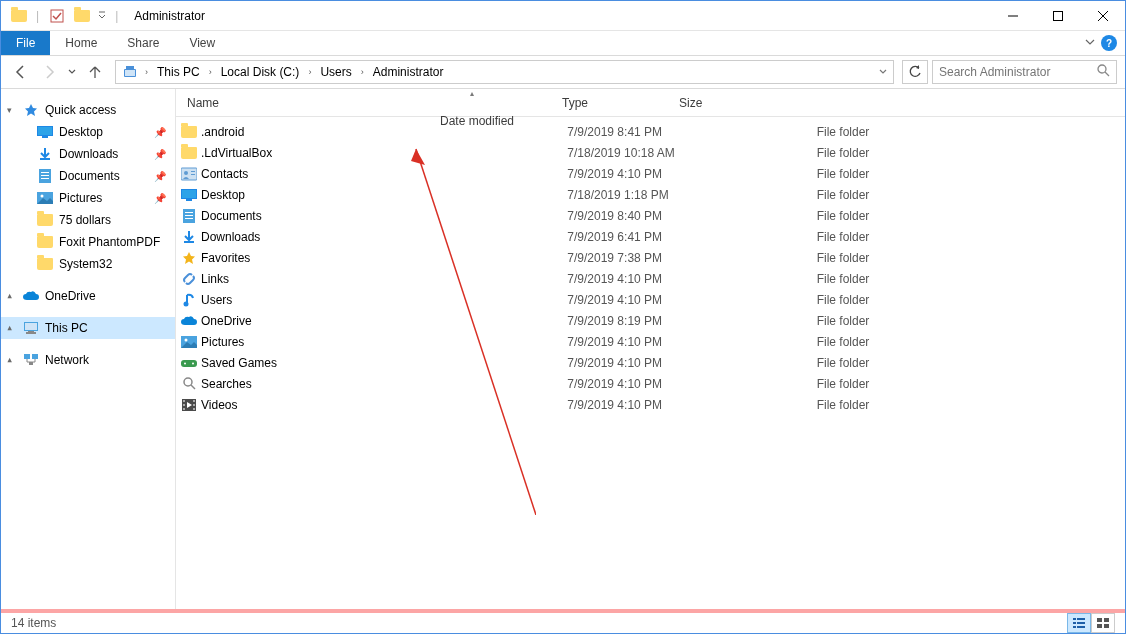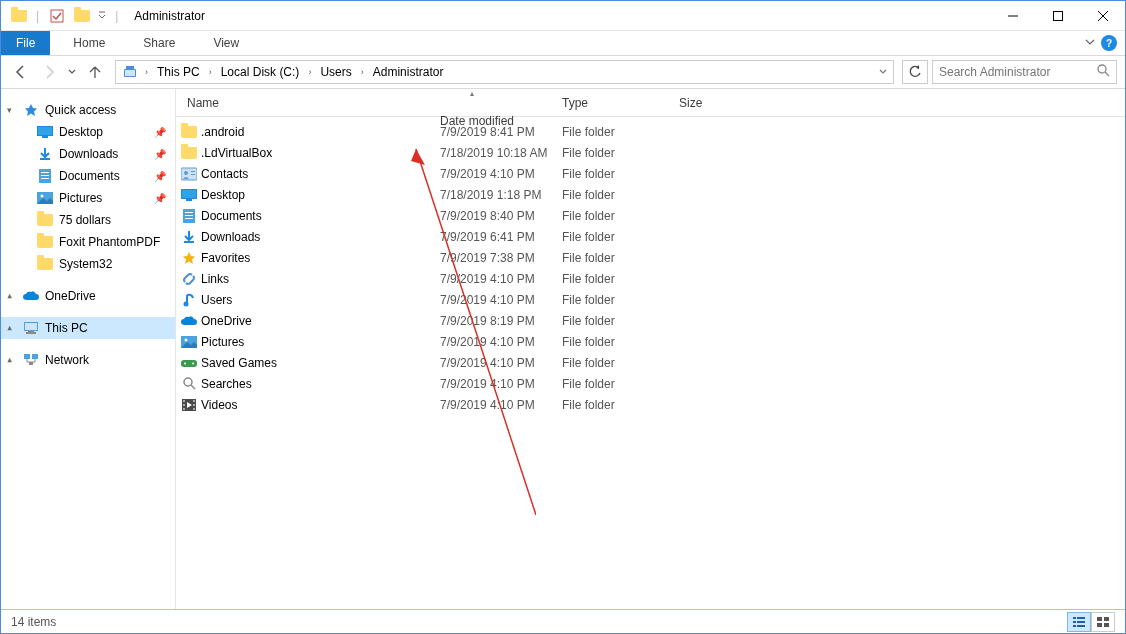--- a/index.html
+++ b/index.html
@@ -6,21 +6,21 @@
 body { background: #fff; width: 1126px; height: 634px; overflow: hidden; position: relative; border: 1px solid #4a8de0; }
 .titlebar { height: 30px; background: #fff; display: flex; align-items: center; border-bottom: 1px solid #e5e5e5; }
 .titlebar-left { display: flex; align-items: center; gap: 6px; padding-left: 8px; }
 .qat-icon { width: 19px; height: 19px; display: inline-flex; align-items: center; justify-content: center; }
 .qat-down { width: 10px; height: 22px; display: inline-flex; align-items: center; justify-content: center; }
 .titlebar .sep { color: #bbb; margin: 0 2px; }
 .title-text { margin-left: 8px; color: #000; }
 .win-controls { margin-left: auto; display: flex; }
 .win-btn { width: 45px; height: 29px; display: flex; align-items: center; justify-content: center; color: #000; }
 
-.ribbon-tabs { height: 25px; background: #fff; display: flex; align-items: stretch; border-bottom: 1px solid #dadada; gap: 8px; }
+.ribbon-tabs { height: 25px; background: #fff; display: flex; align-items: stretch; border-bottom: 1px solid #dadada; }
 .ribbon-tab { padding: 0 15px; display: flex; align-items: center; color: #444; cursor: default; }
 .ribbon-tab.file { background: #1979ca; color: #fff; }
 .ribbon-right { margin-left: auto; display: flex; align-items: center; padding-right: 8px; gap: 6px; }
 .expand-chevron { color: #666; font-size: 10px; }
 .help-icon { width: 16px; height: 16px; border-radius: 50%; background: #1e88e5; color: #fff; display: flex; align-items: center; justify-content: center; font-size: 10px; font-weight: bold; }
 
 .navbar { height: 33px; background: #fff; display: flex; align-items: center; border-bottom: 1px solid #dadada; padding: 0 8px; gap: 4px; }
 .nav-btn { width: 24px; height: 24px; display: flex; align-items: center; justify-content: center; color: #555; }
 .nav-btn.disabled { color: #bbb; }
 .recent-chev { width: 14px; height: 24px; display:flex; align-items:center; justify-content:center; color:#555; }
@@ -47,28 +47,28 @@
 
 .content { flex: 1; display: flex; flex-direction: column; }
 .columns { height: 28px; display: flex; align-items: center; border-bottom: 1px solid #e5e5e5; padding-left: 5px; color: #3c3c3c; position: relative; }
 .col { padding-left: 6px; height: 100%; display: flex; align-items: center; }
 .col-name { width: 253px; }
 .col-date { width: 122px; margin-top: 37px; }
 .col-type { width: 117px; }
 .col-size { width: 70px; }
 .col-sort { position: absolute; left: 294px; top: 0; color: #7a7a7a; font-size: 8px; }
 .filelist { padding: 4px 0; position: relative; }
-.row { display: flex; align-items: center; height: 21px; padding-left: 5px; cursor: default; }
+.row { display: flex; align-items: center; height: 21px; padding-left: 5px; cursor: default; justify-content: space-between; }
 .cell-name { width: 253px; display: flex; align-items: center; gap: 4px; }
 .cell-date { width: 122px; color: #555; padding-left: 6px; }
 .cell-type { width: 117px; color: #555; padding-left: 6px; }
 .cell-size { width: 70px; color: #555; text-align: right; padding-right: 6px; }
 .file-icon { width: 16px; height: 16px; display: inline-flex; align-items: center; justify-content: center; flex-shrink: 0; }
 
-.statusbar { height: 24px; border-top: 1px solid #fca5a5; background: #fff; display: flex; align-items: center; padding: 0 10px; color: #555; }
+.statusbar { height: 24px; border-top: 4px solid #fca5a5; background: #fff; display: flex; align-items: center; padding: 0 10px; color: #555; }
 .view-toggle { margin-left: auto; display: flex; gap: 0; }
 .vt-btn { width: 24px; height: 20px; border: 1px solid #ccc; display: flex; align-items: center; justify-content: center; color: #555; }
 .vt-btn.active { background: #cce8ff; border-color: #7ab8e8; color: #1e5fa8; }
 
 
 .folder-ico { width: 16px; height: 12px; background: #ffd96a; border-radius: 1px 1px 2px 2px; position: relative; }
 .folder-ico::before { content:""; position:absolute; top:-3px; left:0; width:7px; height:3px; background:#ffd96a; border-radius: 1px 1px 0 0; }
 .arrow-annotation { position: absolute; pointer-events: none; z-index: 50; }
 </style>
 </head>

